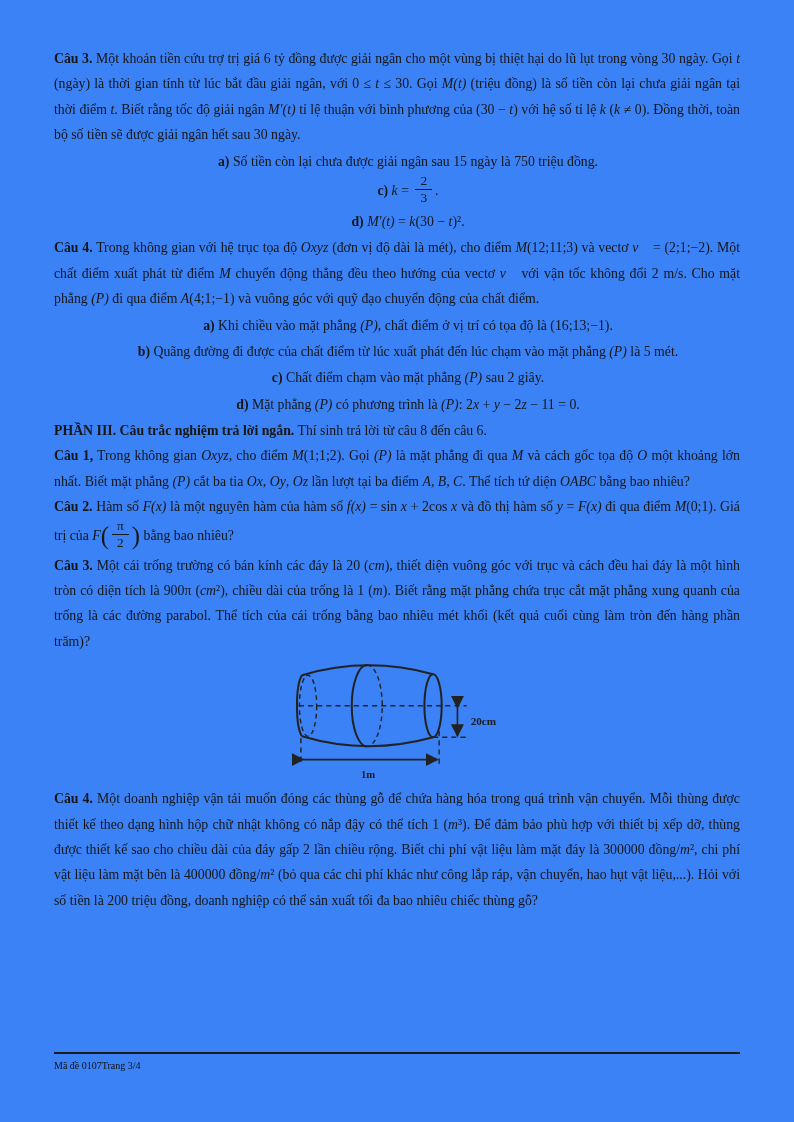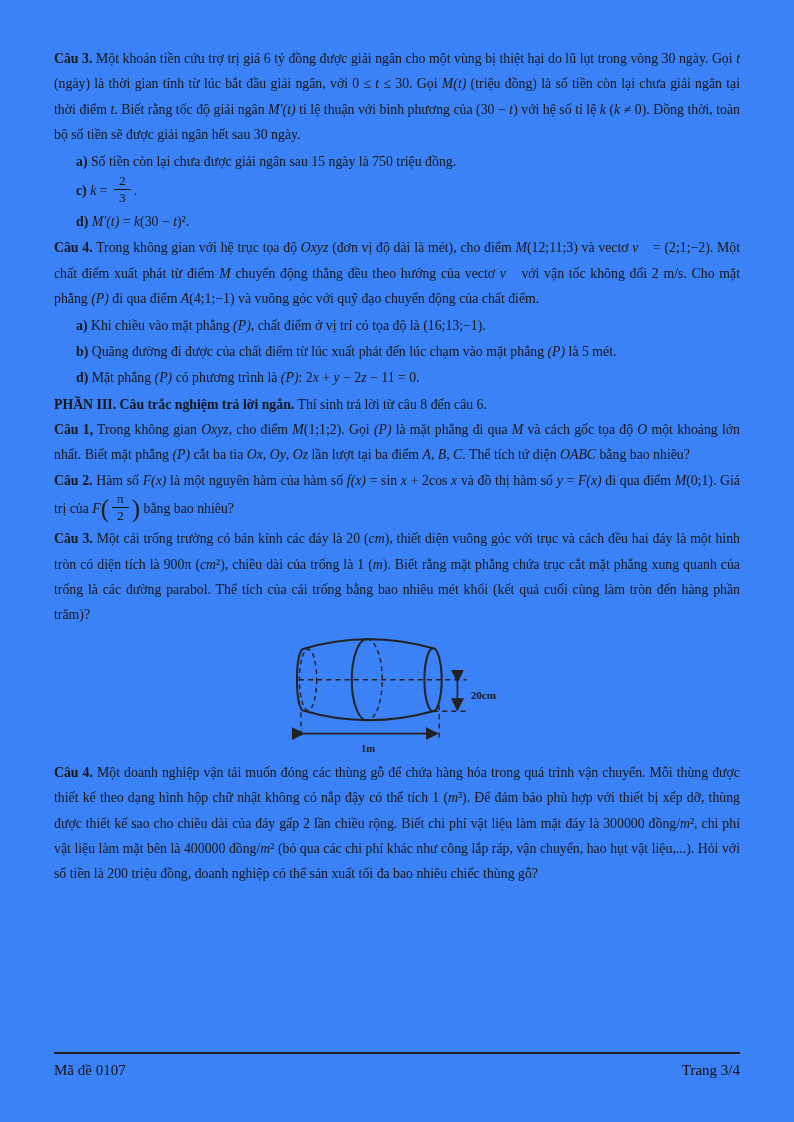--- a/index.html
+++ b/index.html
@@ -10,57 +10,58 @@
     background:#3b82f6;
     box-sizing:border-box;
     padding:46px 54px 0 54px;
     font-family:"Liberation Serif", serif;
     font-size:13.8px;
     line-height:1.84;
     color:#161616;
     overflow:hidden;
   }
   .para{margin:0;text-align:justify;}
-  .item{margin:1px 0 1px 22px;text-align:left;}
+  .item{margin:1px 0 1px 22px;text-align:center;}
   .seg-b{font-weight:700;}
   .seg-i{font-style:italic;}
   .seg-big{font-size:1.8em;font-weight:400;vertical-align:-0.18em;line-height:0;}
   .frac{
     display:inline-flex;flex-direction:column;align-items:center;
     vertical-align:middle;line-height:1.2;margin:0 3px;
     transform:translateY(-2px);font-size:0.97em;
   }
   .fnum{display:block;padding:0 5px;border-bottom:1.4px solid #161616;}
   .fden{display:block;padding:0 5px;}
   .figure{margin:6px 0 2px 230px;width:230px;}
   .figure svg{display:block;}
   .fig-label{font-family:"Liberation Serif",serif;font-weight:700;fill:#1c1c1c;}
   .footer{
     position:absolute;left:54px;right:54px;top:1052px;
     border-top:2.5px solid #1d1d1d;
-    display:flex;justify-content:space-between;
-    padding-top:3px;font-size:15px;color:#111;
+    display:flex;justify-content:flex-start;
+    padding-top:3px;font-size:10px;color:#111;
   }
 </style>
 </head>
 <body>
 
 <div class="page">
 
   <p class="para"><span class="seg-b">Câu 3.</span><span> Một khoản tiền cứu trợ trị giá 6 tỷ đồng được giải ngân cho một vùng bị thiệt hại do lũ lụt trong vòng 30 ngày. Gọi </span><span class="seg-i">t</span><span> (ngày) là thời gian tính từ lúc bắt đầu giải ngân, với 0 ≤ </span><span class="seg-i">t</span><span> ≤ 30. Gọi </span><span class="seg-i">M(t)</span><span> (triệu đồng) là số tiền còn lại chưa giải ngân tại thời điểm </span><span class="seg-i">t</span><span>. Biết rằng tốc độ giải ngân </span><span class="seg-i">M′(t)</span><span> tỉ lệ thuận với bình phương của (30 − </span><span class="seg-i">t</span><span>) với hệ số tỉ lệ </span><span class="seg-i">k</span><span> (</span><span class="seg-i">k</span><span> ≠ 0). Đồng thời, toàn bộ số tiền sẽ được giải ngân hết sau 30 ngày.</span></p>
   <p class="item"><span class="seg-b">a)</span><span> Số tiền còn lại chưa được giải ngân sau 15 ngày là 750 triệu đồng.</span></p>
   <p class="item"><span class="seg-b">c)</span><span> </span><span class="seg-i">k</span><span> = </span><span class="frac">
         <span class="fnum">2</span>
         <span class="fden">3</span>
       </span><span>.</span></p>
   <p class="item"><span class="seg-b">d)</span><span> </span><span class="seg-i">M′(t)</span><span> = </span><span class="seg-i">k</span><span>(30 − </span><span class="seg-i">t</span><span>)².</span></p>
 
   <p class="para"><span class="seg-b">Câu 4.</span><span> Trong không gian với hệ trục tọa độ </span><span class="seg-i">Oxyz</span><span> (đơn vị độ dài là mét), cho điểm </span><span class="seg-i">M</span><span>(12;11;3) và vectơ </span><span class="seg-i">v⃗</span><span> = (2;1;−2). Một chất điểm xuất phát từ điểm </span><span class="seg-i">M</span><span> chuyển động thẳng đều theo hướng của vectơ </span><span class="seg-i">v⃗</span><span> với vận tốc không đổi 2 m/s. Cho mặt phẳng </span><span class="seg-i">(P)</span><span> đi qua điểm </span><span class="seg-i">A</span><span>(4;1;−1) và vuông góc với quỹ đạo chuyển động của chất điểm.</span></p>
   <p class="item"><span class="seg-b">a)</span><span> Khi chiều vào mặt phẳng </span><span class="seg-i">(P)</span><span>, chất điểm ở vị trí có tọa độ là (16;13;−1).</span></p>
   <p class="item"><span class="seg-b">b)</span><span> Quãng đường đi được của chất điểm từ lúc xuất phát đến lúc chạm vào mặt phẳng </span><span class="seg-i">(P)</span><span> là 5 mét.</span></p>
+  <p class="item"><span class="seg-b">c)</span><span> Chất điểm chạm vào mặt phẳng </span><span class="seg-i">(P)</span><span> sau 2 giây.</span></p>
   <p class="item"><span class="seg-b">d)</span><span> Mặt phẳng </span><span class="seg-i">(P)</span><span> có phương trình là </span><span class="seg-i">(P)</span><span>: 2</span><span class="seg-i">x</span><span> + </span><span class="seg-i">y</span><span> − 2</span><span class="seg-i">z</span><span> − 11 = 0.</span></p>
 
   <p class="para"><span class="seg-b">PHẦN III. Câu trắc nghiệm trả lời ngắn.</span><span> Thí sinh trả lời từ câu 8 đến câu 6.</span></p>
   <p class="para"><span class="seg-b">Câu 1,</span><span> Trong không gian </span><span class="seg-i">Oxyz</span><span>, cho điểm </span><span class="seg-i">M</span><span>(1;1;2). Gọi </span><span class="seg-i">(P)</span><span> là mặt phẳng đi qua </span><span class="seg-i">M</span><span> và cách gốc tọa độ </span><span class="seg-i">O</span><span> một khoảng lớn nhất. Biết mặt phẳng </span><span class="seg-i">(P)</span><span> cắt ba tia </span><span class="seg-i">Ox</span><span>, </span><span class="seg-i">Oy</span><span>, </span><span class="seg-i">Oz</span><span> lần lượt tại ba điểm </span><span class="seg-i">A, B, C</span><span>. Thể tích tứ diện </span><span class="seg-i">OABC</span><span> bằng bao nhiêu?</span></p>
   <p class="para"><span class="seg-b">Câu 2.</span><span> Hàm số </span><span class="seg-i">F(x)</span><span> là một nguyên hàm của hàm số </span><span class="seg-i">f(x)</span><span> = sin </span><span class="seg-i">x</span><span> + 2cos </span><span class="seg-i">x</span><span> và đồ thị hàm số </span><span class="seg-i">y</span><span> = </span><span class="seg-i">F(x)</span><span> đi qua điểm </span><span class="seg-i">M</span><span>(0;1). Giá trị của </span><span class="seg-i">F</span><span class="seg-big">(</span><span class="frac">
         <span class="fnum">π</span>
         <span class="fden">2</span>
       </span><span class="seg-big">)</span><span> bằng bao nhiêu?</span></p>
   <p class="para"><span class="seg-b">Câu 3.</span><span> Một cái trống trường có bán kính các đáy là 20 (</span><span class="seg-i">cm</span><span>), thiết diện vuông góc với trục và cách đều hai đáy là một hình tròn có diện tích là 900π (</span><span class="seg-i">cm</span><span>²), chiều dài của trống là 1 (</span><span class="seg-i">m</span><span>). Biết rằng mặt phẳng chứa trục cắt mặt phẳng xung quanh của trống là các đường parabol. Thể tích của cái trống bằng bao nhiêu mét khối (kết quả cuối cùng làm tròn đến hàng phần trăm)?</span></p>
 

